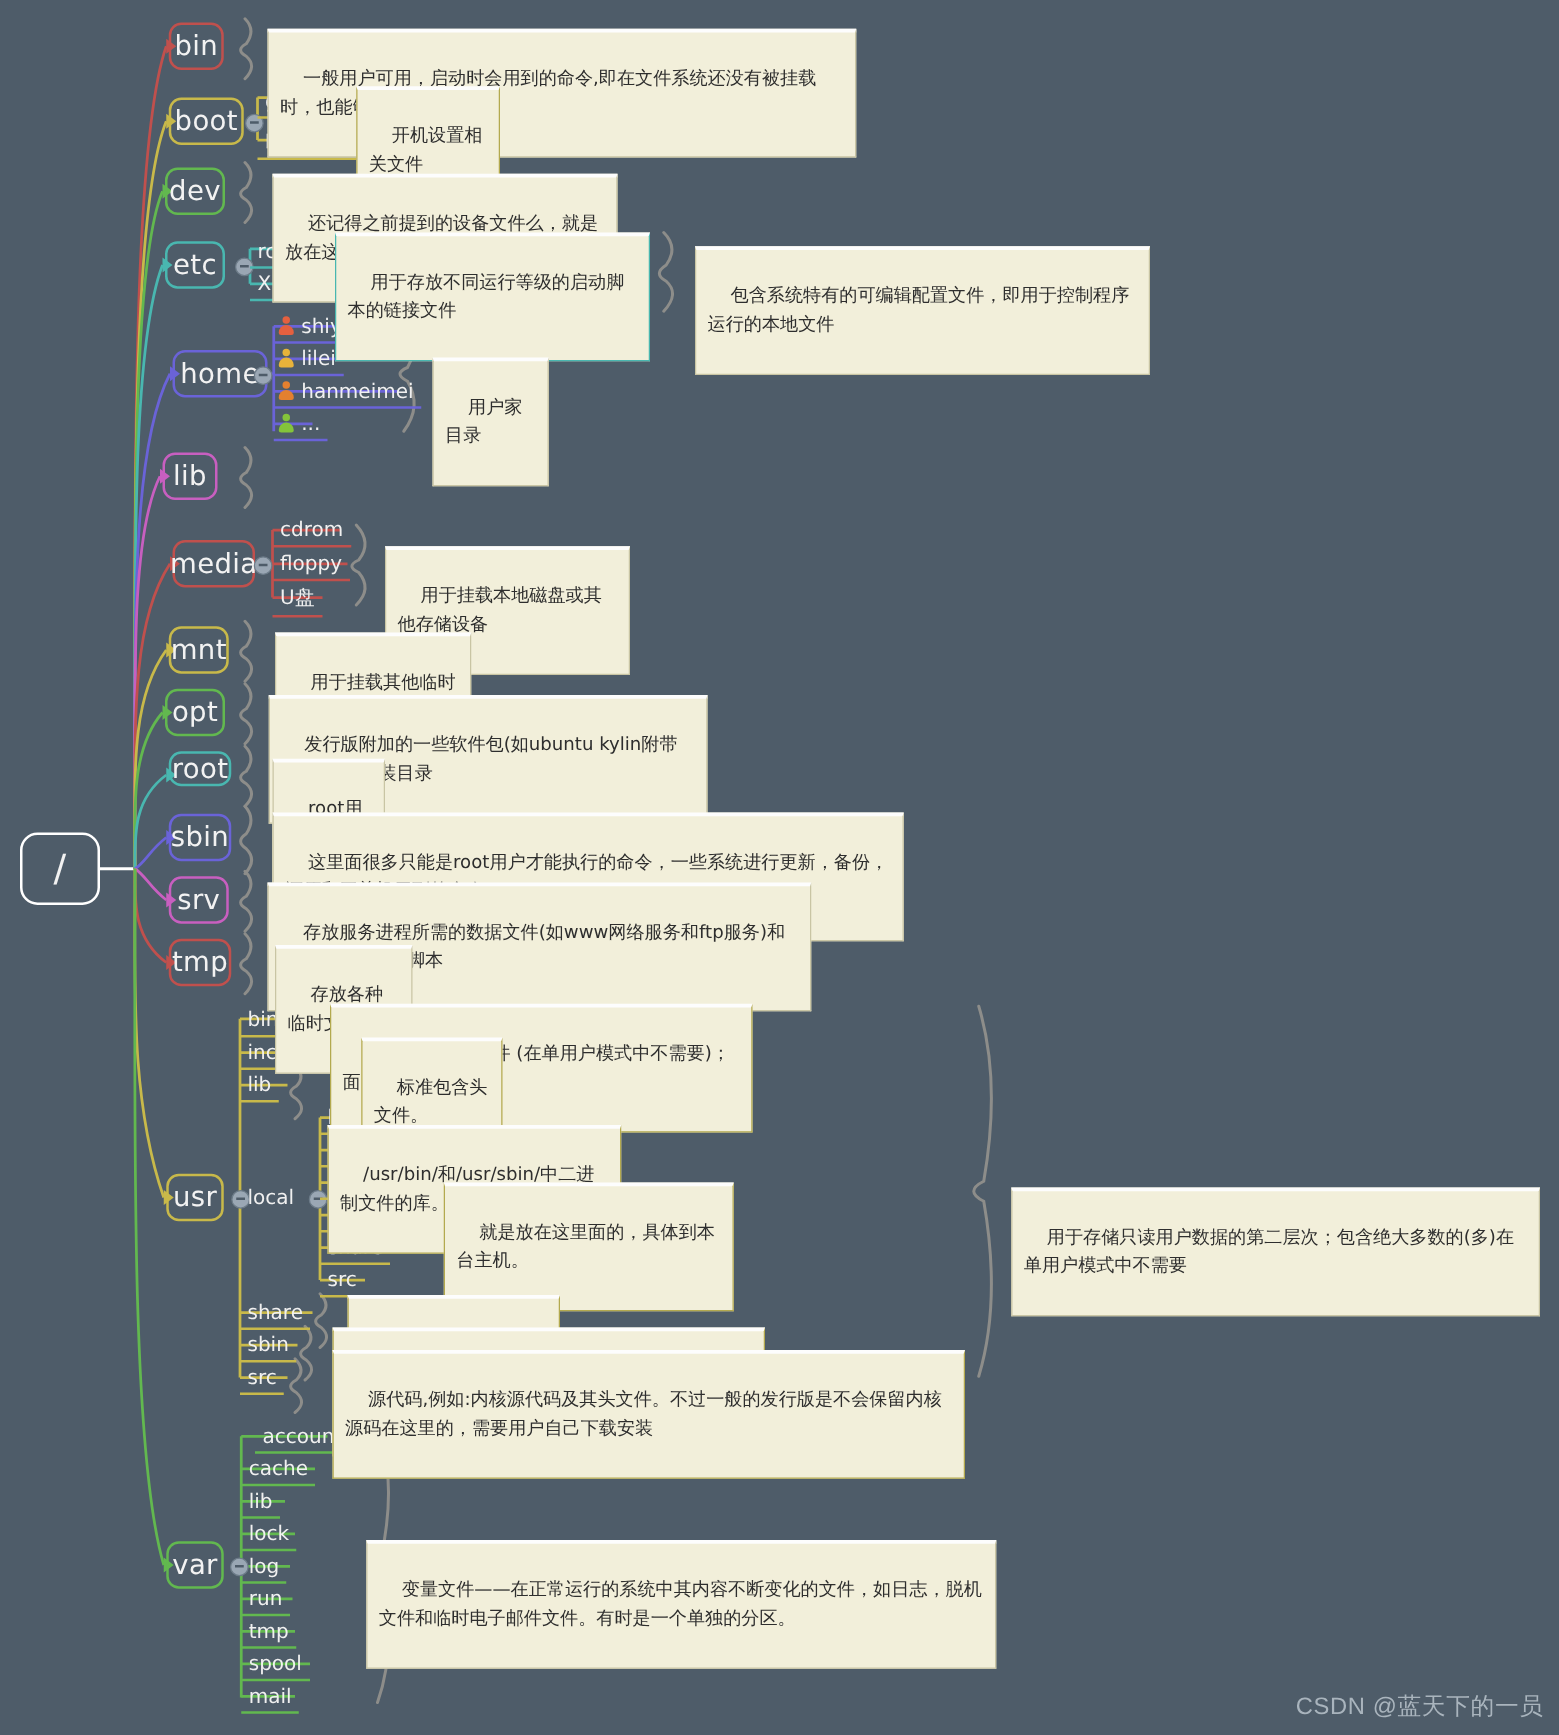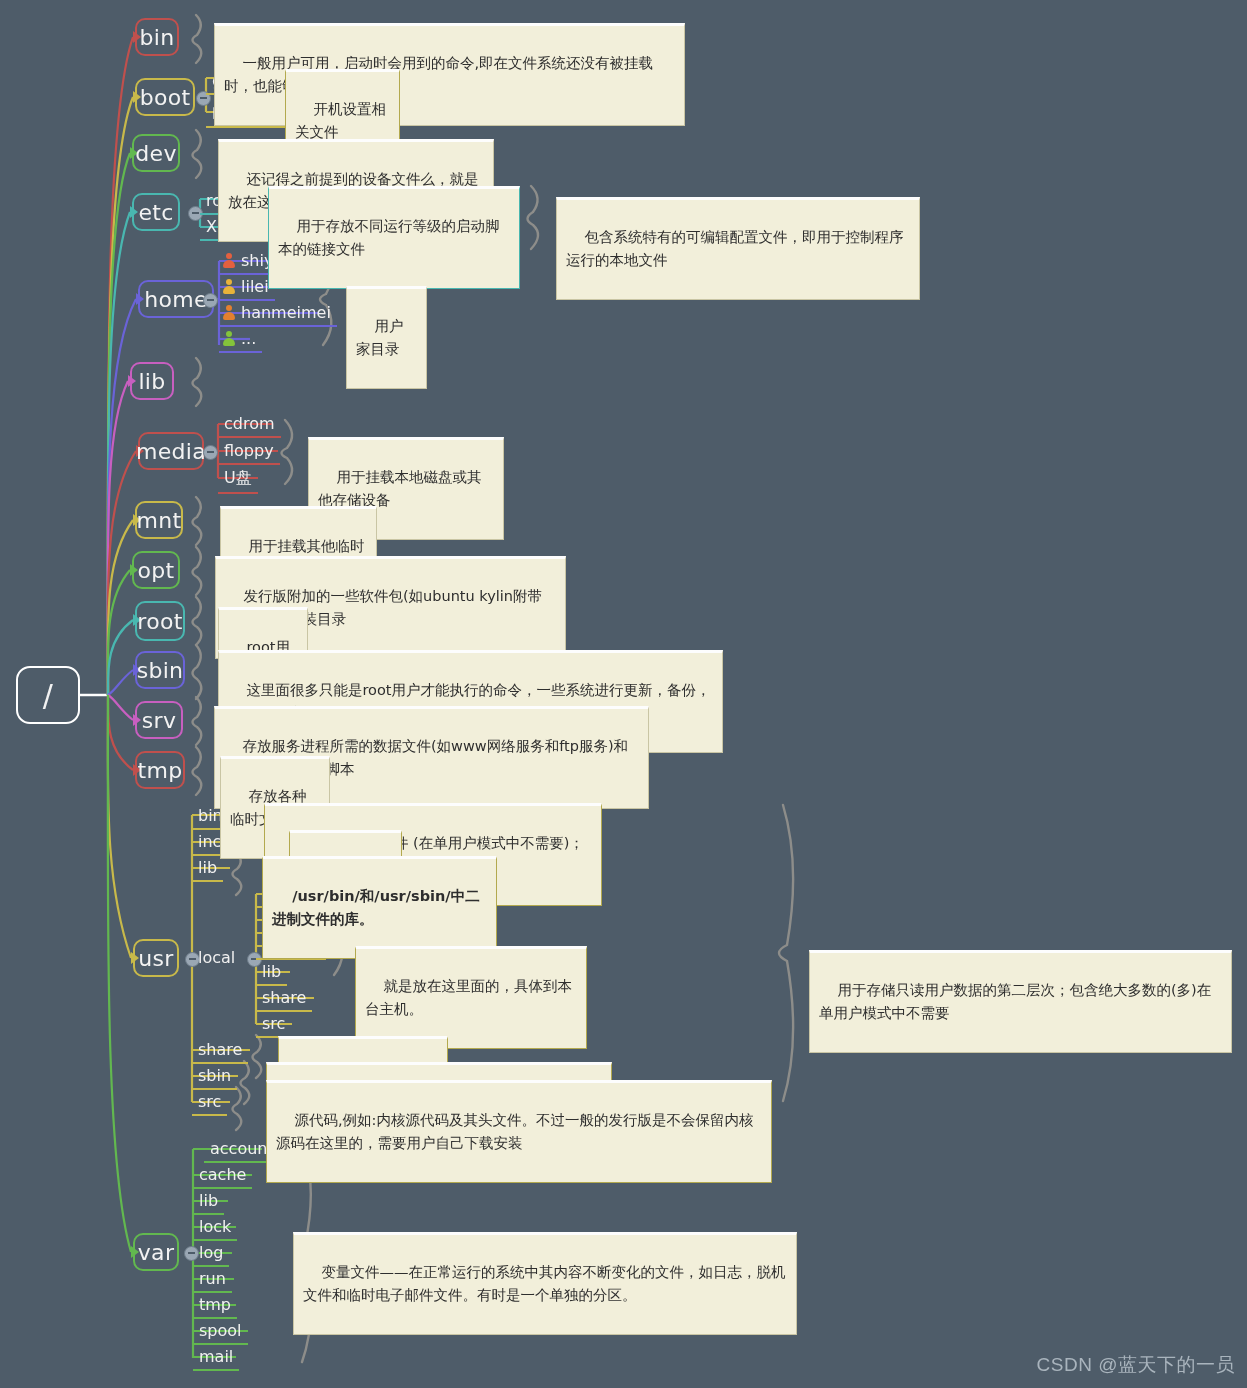--- a/index.html
+++ b/index.html
@@ -225,21 +225,21 @@
   <div class="dot" style="left:203px;top:445px;"></div>
 
   <div class="node l1" style="left:135px;top:501px;width:48px;height:38px;border-color:#c8b94a;">
     <span>mnt</span>
   </div>
 
   <div class="node l1" style="left:132px;top:551px;width:48px;height:38px;border-color:#62b84f;">
     <span>opt</span>
   </div>
 
-  <div class="node l1" style="left:135px;top:601px;width:50px;height:40px;border-color:#49b7b0;">
+  <div class="node l1" style="left:135px;top:601px;width:50px;height:28px;border-color:#49b7b0;">
     <span>root</span>
   </div>
 
   <div class="node l1" style="left:135px;top:651px;width:50px;height:38px;border-color:#6a63d8;">
     <span>sbin</span>
   </div>
 
   <div class="node l1" style="left:135px;top:701px;width:48px;height:38px;border-color:#c85fc0;">
     <span>srv</span>
   </div>
@@ -394,21 +394,21 @@
   </div>
 
   <div class="note" style="left:268px;top:186px;width:252px;border:1.5px solid #49b7b0;border-top:3px solid #fdfdfd;">
     <span>用于存放不同运行等级的启动脚本的链接文件</span>
   </div>
 
   <div class="note" style="left:556px;top:197px;width:364px;">
     <span>包含系统特有的可编辑配置文件，即用于控制程序运行的本地文件</span>
   </div>
 
-  <div class="note" style="left:346px;top:286px;width:81px;">
+  <div class="note" style="left:346px;top:286px;width:93px;">
     <span>用户家目录</span>
   </div>
 
 
   <div class="note" style="left:308px;top:437px;width:196px;">
     <span>用于挂载本地磁盘或其他存储设备</span>
   </div>
 
   <div class="note" style="left:220px;top:506px;width:157px;">
     <span>用于挂载其他临时文件系统</span>
@@ -433,21 +433,21 @@
   <div class="note" style="left:220px;top:756px;width:110px;">
     <span>存放各种临时文件</span>
   </div>
 
   <div class="note" style="left:264px;top:803px;width:338px;border:1px solid #b3a94e;border-top:3px solid #fdfdfd;">
     <span>非必要可执行文件 (在单用户模式中不需要)；面向所有用户。</span>
   </div>
   <div class="note" style="left:289px;top:830px;width:113px;border:1px solid #b3a94e;border-top:3px solid #fdfdfd;">
     <span>标准包含头文件。</span>
   </div>
-  <div class="note" style="left:262px;top:856px;width:235px;border:1px solid #b3a94e;border-top:3px solid #fdfdfd;font-weight:bold;">
+  <div class="note" style="left:262px;top:900px;width:235px;border:1px solid #b3a94e;border-top:3px solid #fdfdfd;">
     <span>/usr/bin/和/usr/sbin/中二进制文件的库。</span>
   </div>
   <div class="note" style="left:355px;top:946px;width:232px;border:1px solid #b3a94e;border-top:3px solid #fdfdfd;">
     <span>就是放在这里面的，具体到本台主机。</span>
   </div>
   <div class="note" style="left:278px;top:1036px;width:170px;border:1px solid #b3a94e;border-top:3px solid #fdfdfd;">
     <span>体系结构无关（共享）数据。</span>
   </div>
   <div class="note" style="left:266px;top:1062px;width:346px;border:1px solid #b3a94e;border-top:3px solid #fdfdfd;">
     <span>非必要的系统二进制文件，例如：大量网络服务的守护进程。</span>

